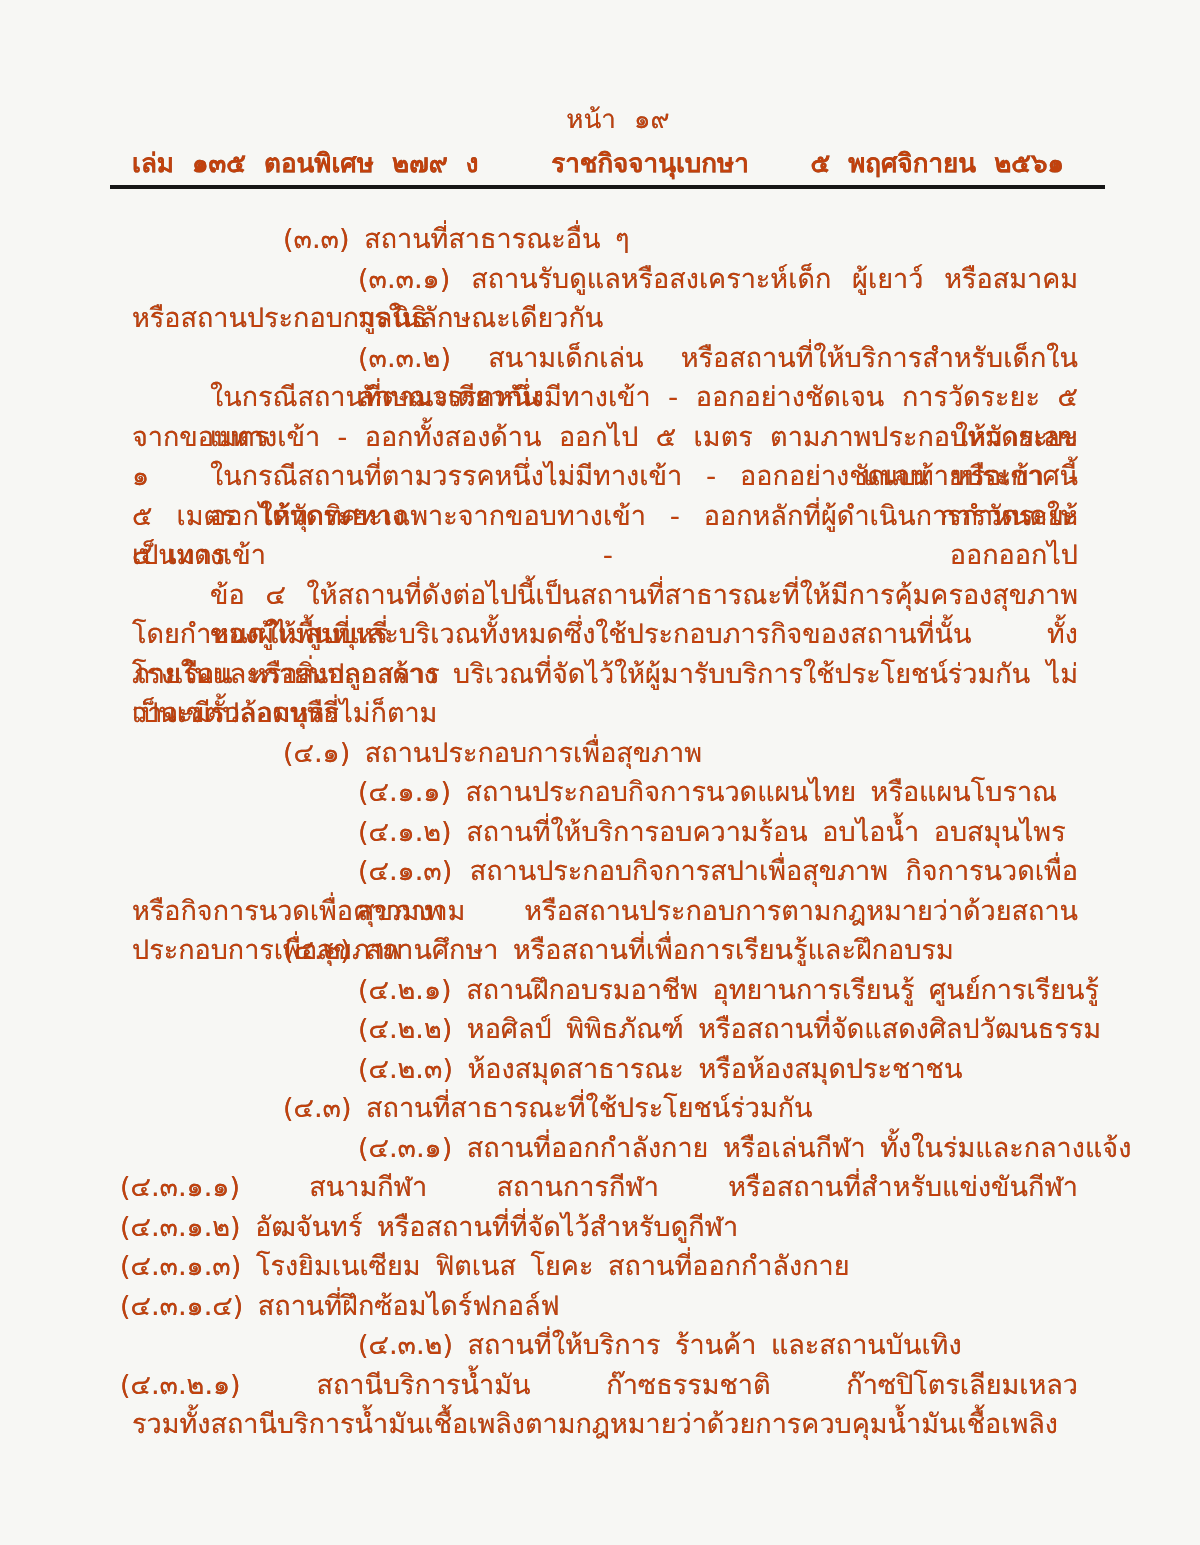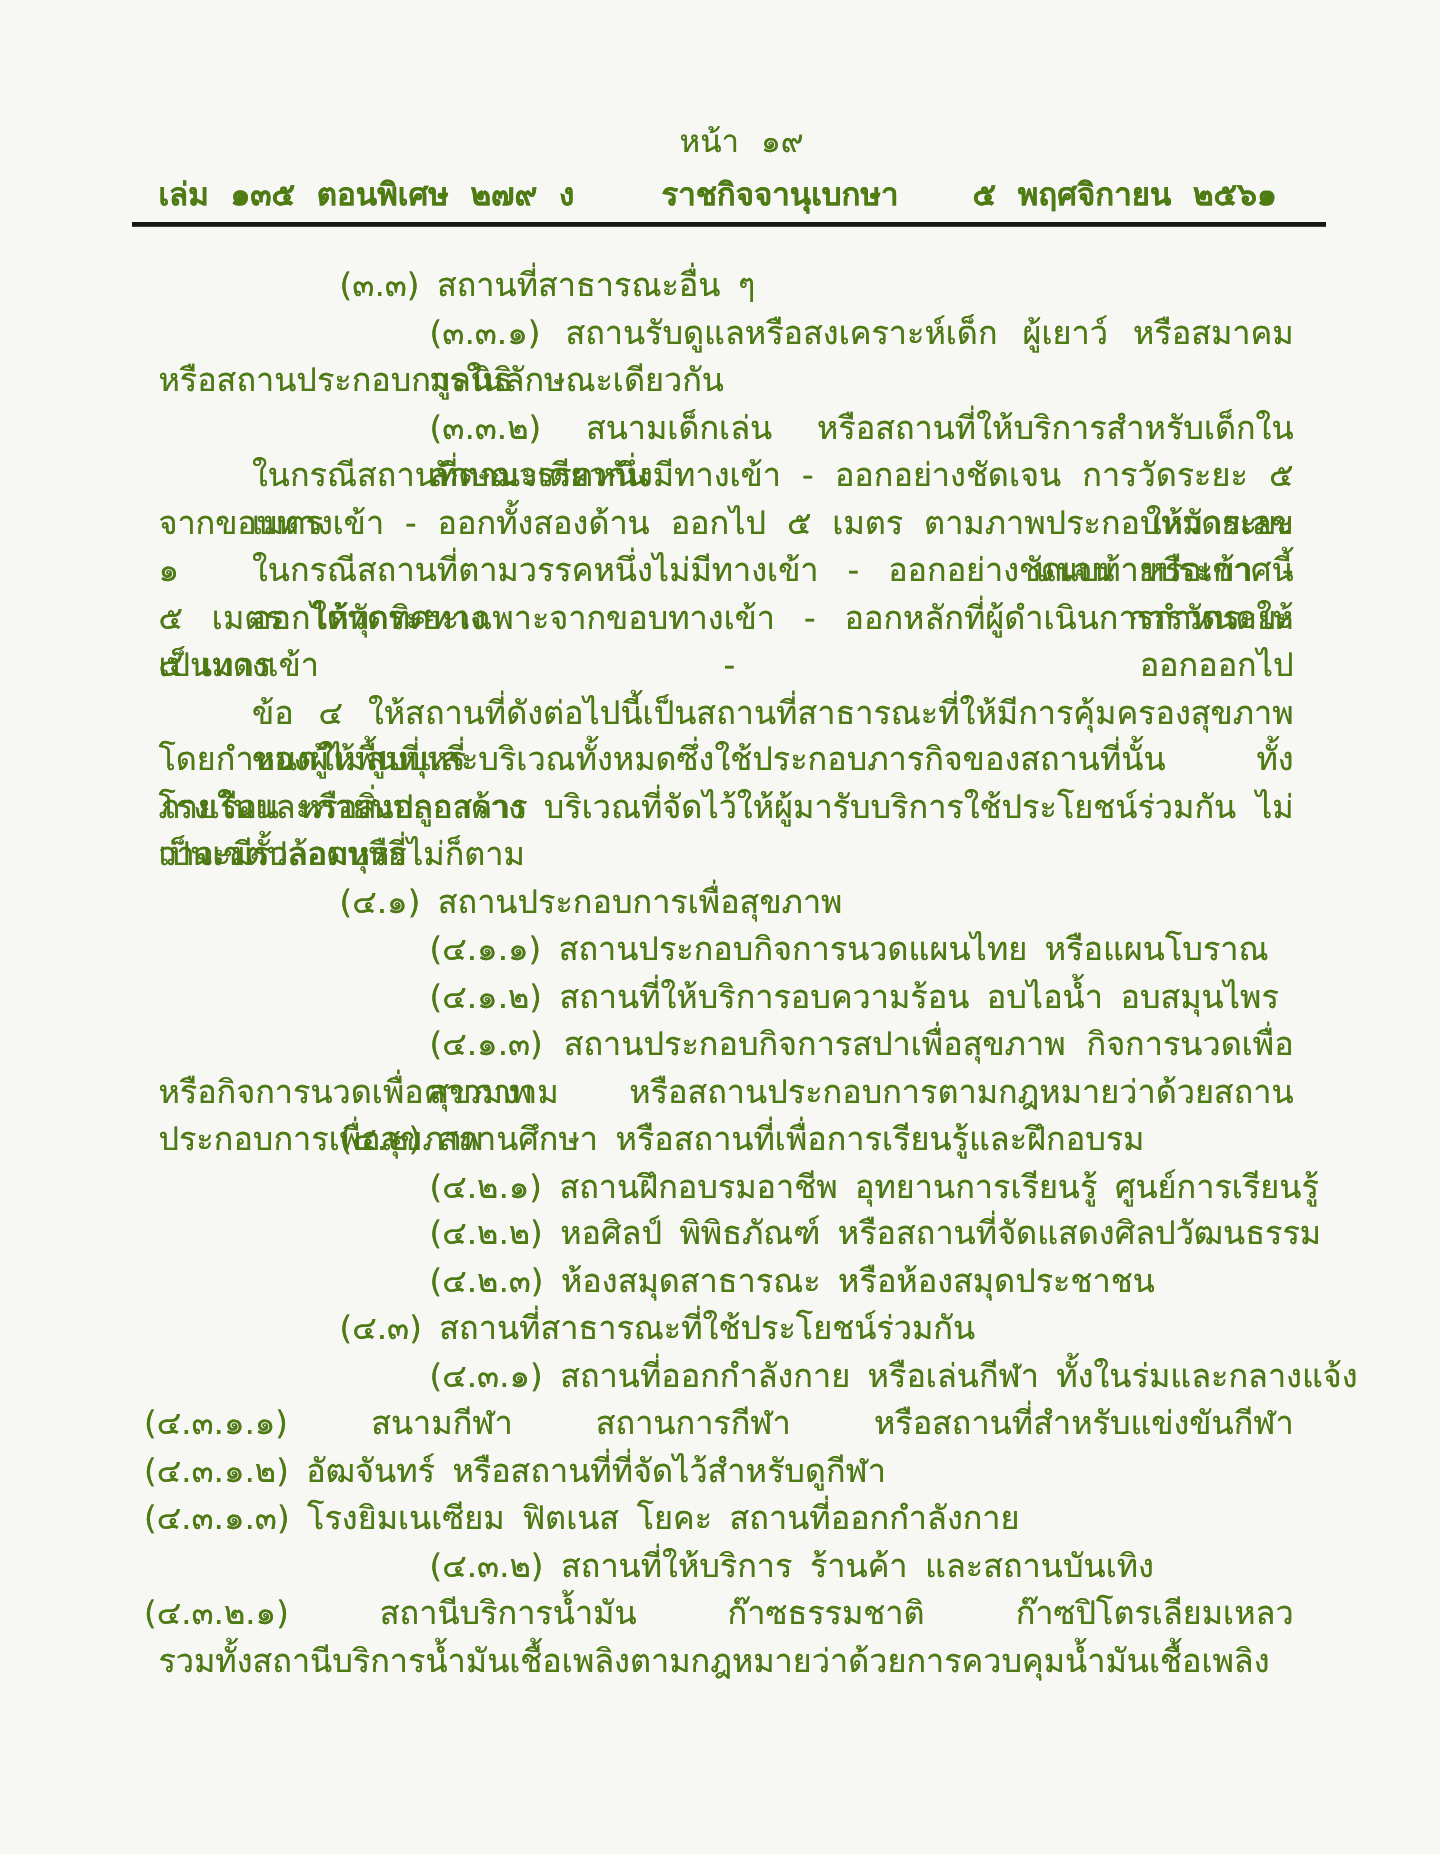--- a/index.html
+++ b/index.html
@@ -7,21 +7,21 @@
     padding: 0;
     background: #e8e8e6;
     font-family: "DejaVu Sans", sans-serif;
   }
   .page {
     position: relative;
     width: 1200px;
     height: 1545px;
     margin: 0 auto;
     background: #f7f7f4;
-    color: #4d7c0f;
+    color: #c2410c;
     overflow: hidden;
     text-shadow: 0 0 0.5px rgba(20,20,20,0.55);
   }
   
   .page-no {
     position: absolute;
     top: 102px;
     left: 0;
     width: 100%;
     text-align: center;
@@ -128,18 +128,19 @@
       <div class="line i0 j">หรือกิจการนวดเพื่อความงาม หรือสถานประกอบการตามกฎหมายว่าด้วยสถานประกอบการเพื่อสุขภาพ</div>
       <div class="line i1">(๔.๒) สถานศึกษา หรือสถานที่เพื่อการเรียนรู้และฝึกอบรม</div>
       <div class="line i2">(๔.๒.๑) สถานฝึกอบรมอาชีพ อุทยานการเรียนรู้ ศูนย์การเรียนรู้</div>
       <div class="line i2">(๔.๒.๒) หอศิลป์ พิพิธภัณฑ์ หรือสถานที่จัดแสดงศิลปวัฒนธรรม</div>
       <div class="line i2">(๔.๒.๓) ห้องสมุดสาธารณะ หรือห้องสมุดประชาชน</div>
       <div class="line i1">(๔.๓) สถานที่สาธารณะที่ใช้ประโยชน์ร่วมกัน</div>
       <div class="line i2">(๔.๓.๑) สถานที่ออกกำลังกาย หรือเล่นกีฬา ทั้งในร่มและกลางแจ้ง</div>
       <div class="line i3 j">(๔.๓.๑.๑) สนามกีฬา สถานการกีฬา หรือสถานที่สำหรับแข่งขันกีฬา</div>
       <div class="line i3">(๔.๓.๑.๒) อัฒจันทร์ หรือสถานที่ที่จัดไว้สำหรับดูกีฬา</div>
       <div class="line i3">(๔.๓.๑.๓) โรงยิมเนเซียม ฟิตเนส โยคะ สถานที่ออกกำลังกาย</div>
+      <div class="line i3">(๔.๓.๑.๔) สถานที่ฝึกซ้อมไดร์ฟกอล์ฟ</div>
       <div class="line i2">(๔.๓.๒) สถานที่ให้บริการ ร้านค้า และสถานบันเทิง</div>
       <div class="line i3 j">(๔.๓.๒.๑) สถานีบริการน้ำมัน ก๊าซธรรมชาติ ก๊าซปิโตรเลียมเหลว</div>
       <div class="line i0">รวมทั้งสถานีบริการน้ำมันเชื้อเพลิงตามกฎหมายว่าด้วยการควบคุมน้ำมันเชื้อเพลิง</div>
     </div>
 
 </div>
 
 </body></html>

